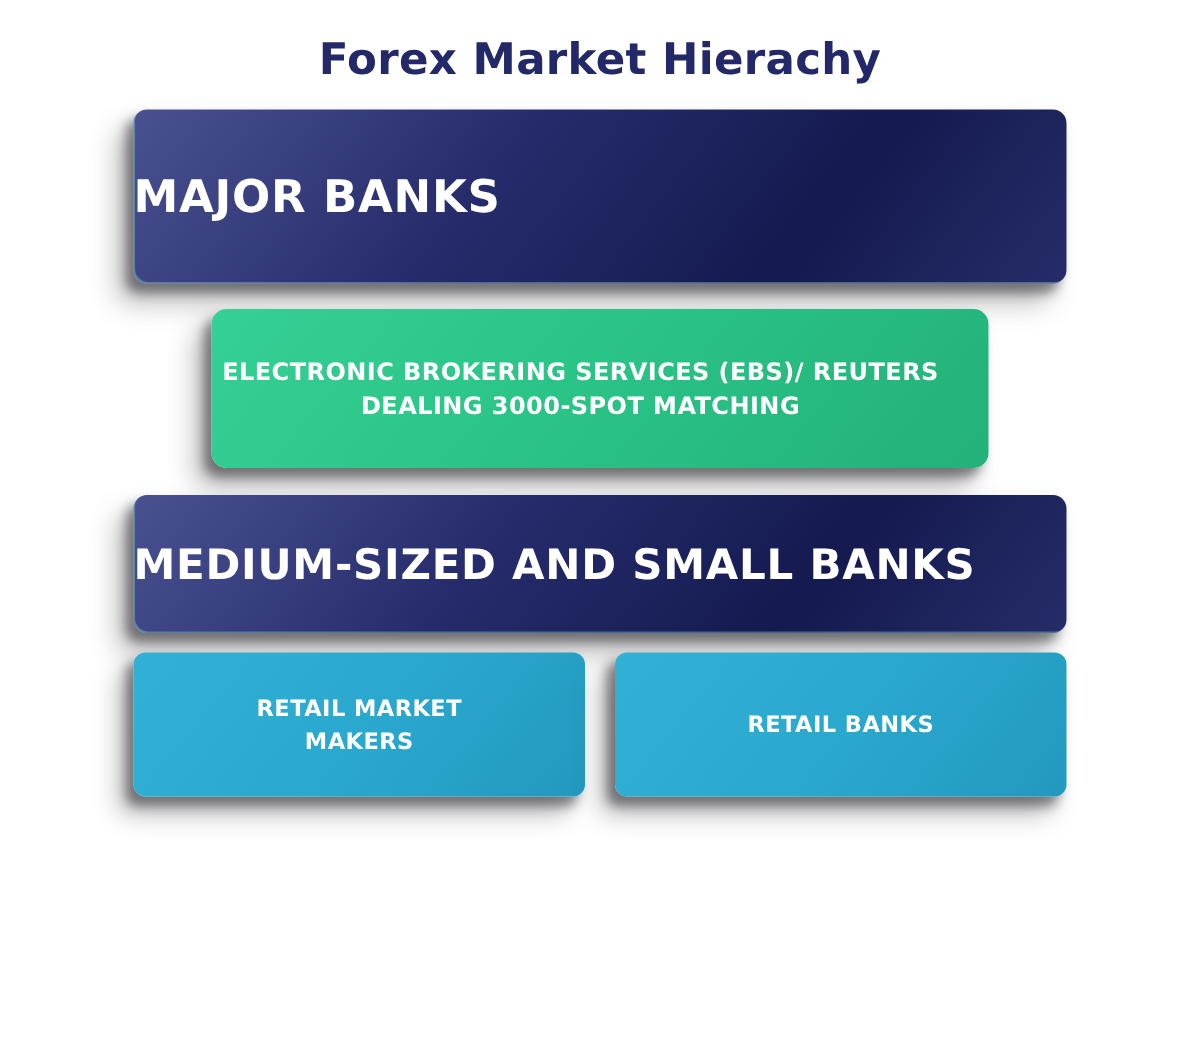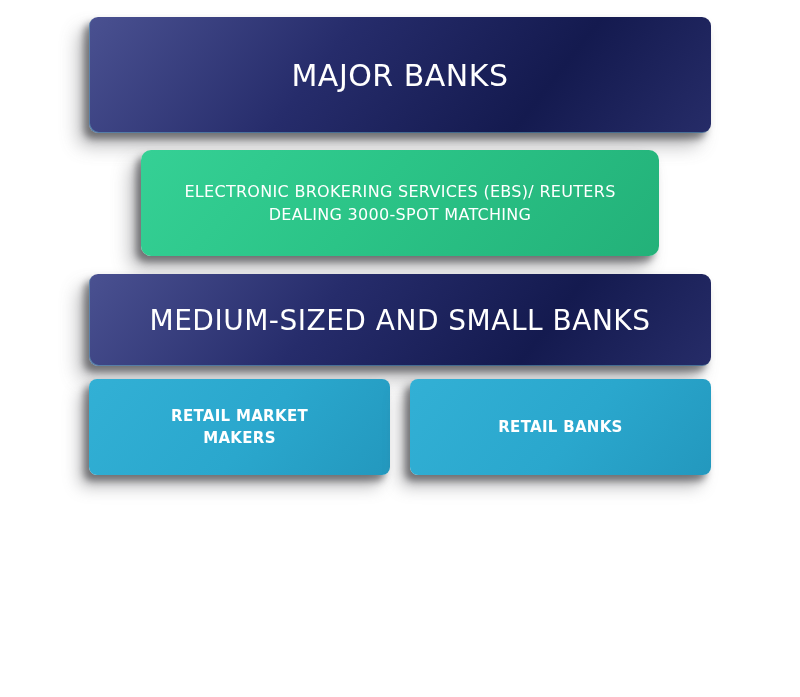--- a/index.html
+++ b/index.html
@@ -28,24 +28,24 @@
     width: 622px;
     margin: 17px auto 0 auto;
     display: flex;
     flex-direction: column;
     align-items: center;
   }
   .box {
     width: 100%;
     display: flex;
     align-items: center;
-    justify-content: center;
+    justify-content: flex-start;
     text-align: center;
     color: #ffffff;
-    font-weight: normal;
+    font-weight: bold;
     border-radius: 9px;
     box-shadow: -5px 6px 7px rgba(35,35,40,0.50),
                 -11px 13px 18px rgba(95,95,100,0.42);
   }
   .navy {
     height: 116px;
     background: linear-gradient(128deg, #4a5191 0%, #262c6b 38%, #141a4f 72%, #262c68 100%);
     box-shadow: -5px 6px 7px rgba(35,35,40,0.50),
                 -11px 13px 18px rgba(95,95,100,0.42),
                 inset 1px -1px 0 rgba(120,200,210,0.45);
@@ -98,20 +98,21 @@
     box-shadow: -5px 6px 7px rgba(35,35,40,0.50),
                 -14px 16px 20px rgba(105,105,110,0.50),
                 0 18px 22px rgba(120,120,125,0.40);
   }
 </style>
 </head>
 <body>
 
 <div class="canvas">
 
+  <div class="title">Forex Market Hierachy</div>
 
   <div class="stack">
 
     <div class="box navy">
       <span class="wrap">MAJOR BANKS</span>
     </div>
 
     <div class="box green">
       <span class="wrap">ELECTRONIC BROKERING SERVICES (EBS)/ REUTERS DEALING 3000-SPOT MATCHING</span>
     </div>

